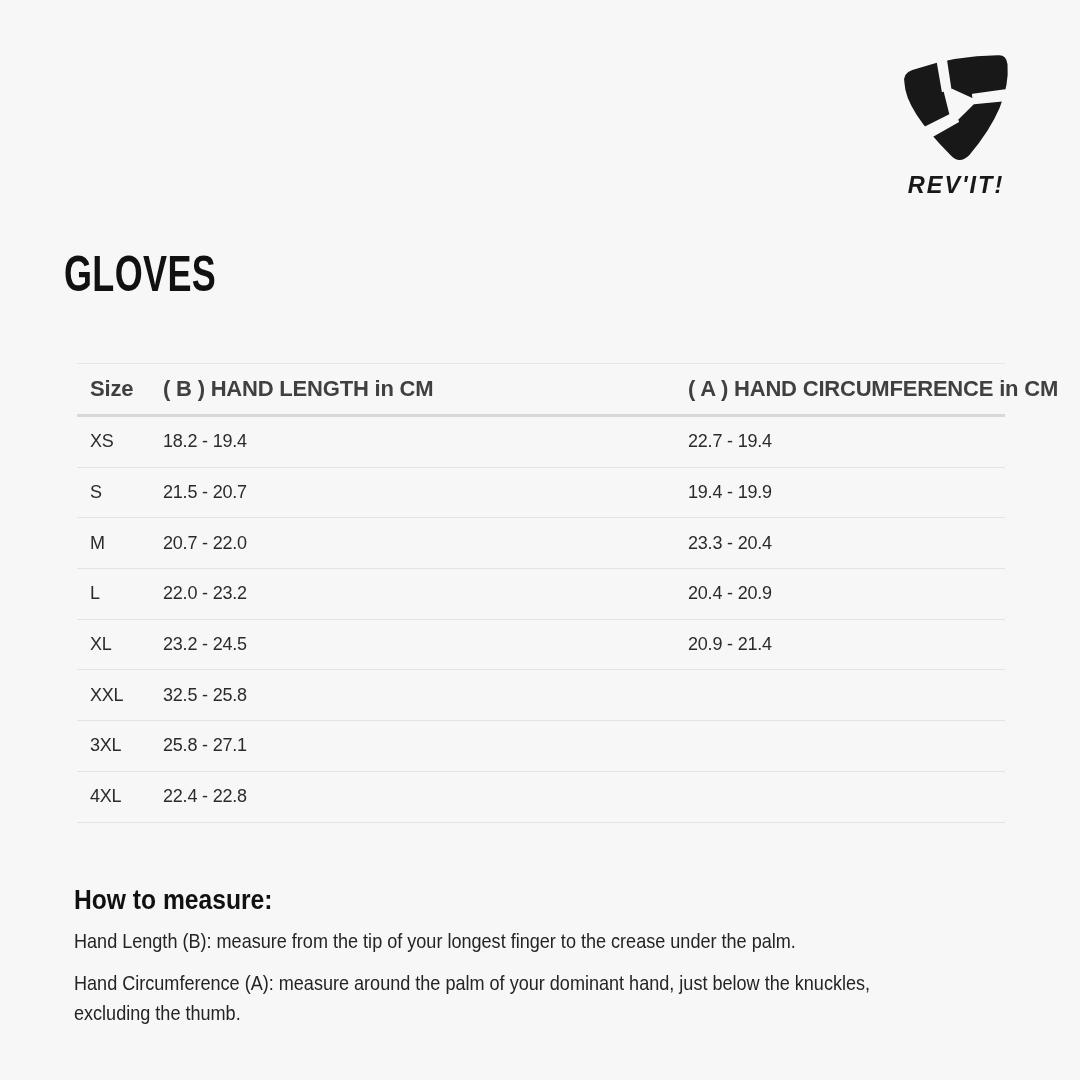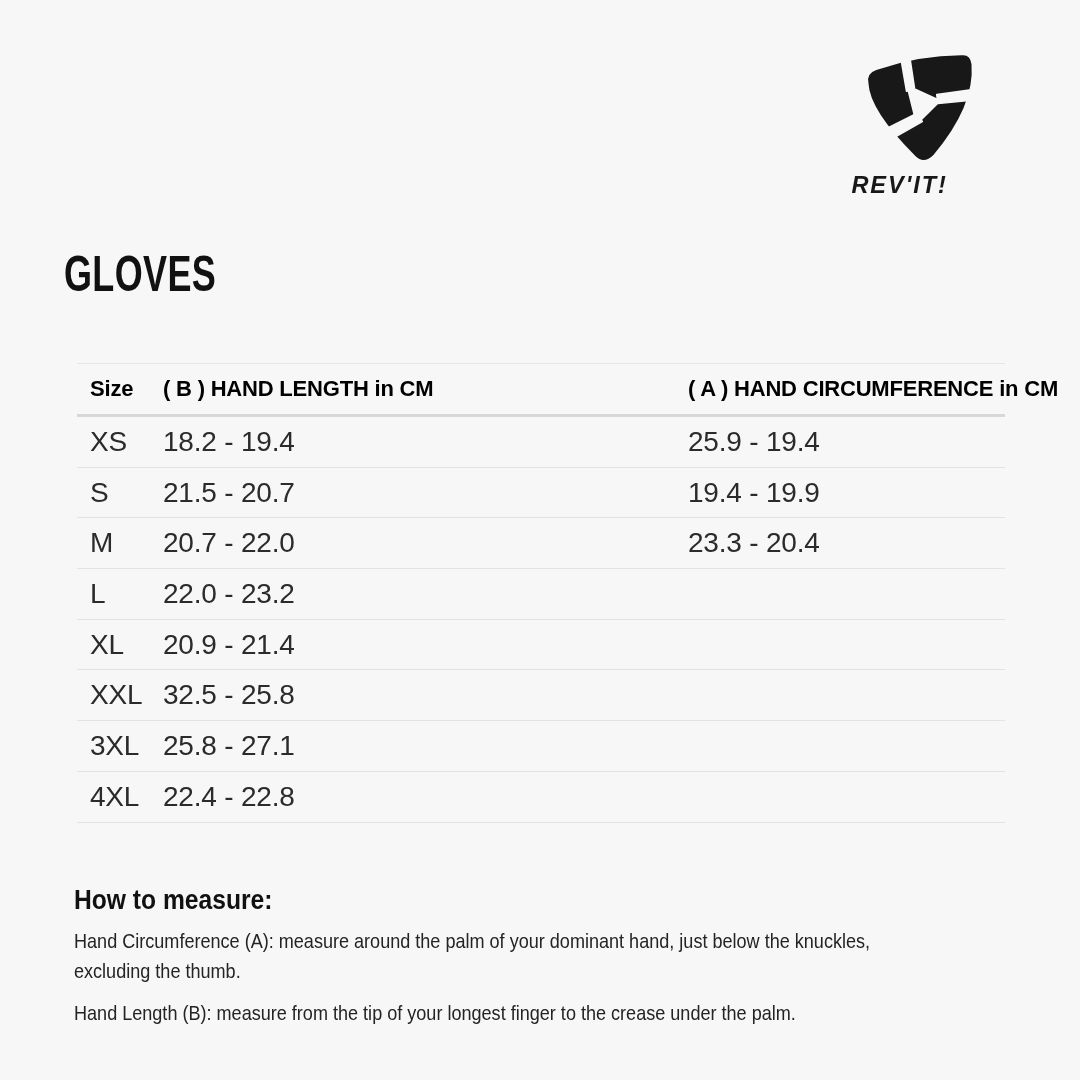--- a/index.html
+++ b/index.html
@@ -14,23 +14,23 @@
     width: 1080px;
     height: 1080px;
     background: #f7f7f7;
     overflow: hidden;
   }
 
   
   .brand {
     position: absolute;
     top: 48px;
-    left: 850px;
+    left: 886px;
     width: 140px;
-    text-align: left;
+    text-align: center;
   }
   .logo-mark svg {
     display: block;
     margin: 0 auto;
     width: 112px;
     height: 120px;
   }
   .logo-word {
     margin-top: 3px;
     font-weight: bold;
@@ -69,32 +69,32 @@
     display: grid;
     grid-template-columns: 73px 525px auto;
     align-items: center;
     height: 54px;
     padding-left: 13px;
     box-sizing: border-box;
     border-top: 1px solid #e6e6e6;
     border-bottom: 3px solid #d8d8d8;
     font-size: 22px;
     font-weight: bold;
-    color: #000000;
+    color: #404040;
     letter-spacing: -0.2px;
   }
   .trow {
     display: grid;
     grid-template-columns: 73px 525px auto;
     align-items: center;
     height: 50.7px;
     padding-left: 13px;
     box-sizing: border-box;
     border-bottom: 1px solid #e3e3e3;
-    font-size: 28px;
+    font-size: 18px;
     color: #2b2b2b;
     letter-spacing: -0.2px;
   }
   .cell { white-space: nowrap; }
 
   
   .measure-section {
     position: absolute;
     left: 74px;
     top: 884px;
@@ -145,38 +145,40 @@
   <div class="size-table">
     <div class="thead">
       <div class="cell">Size</div>
       <div class="cell">( B ) HAND LENGTH in CM</div>
       <div class="cell">( A ) HAND CIRCUMFERENCE in CM</div>
     </div>
     <div>
         <div class="trow">
           <div class="cell">XS</div>
           <div class="cell">18.2 - 19.4</div>
-          <div class="cell">25.9 - 19.4</div>
+          <div class="cell">22.7 - 19.4</div>
         </div>
         <div class="trow">
           <div class="cell">S</div>
           <div class="cell">21.5 - 20.7</div>
           <div class="cell">19.4 - 19.9</div>
         </div>
         <div class="trow">
           <div class="cell">M</div>
           <div class="cell">20.7 - 22.0</div>
           <div class="cell">23.3 - 20.4</div>
         </div>
         <div class="trow">
           <div class="cell">L</div>
           <div class="cell">22.0 - 23.2</div>
+          <div class="cell">20.4 - 20.9</div>
         </div>
         <div class="trow">
           <div class="cell">XL</div>
+          <div class="cell">23.2 - 24.5</div>
           <div class="cell">20.9 - 21.4</div>
         </div>
         <div class="trow">
           <div class="cell">XXL</div>
           <div class="cell">32.5 - 25.8</div>
         </div>
         <div class="trow">
           <div class="cell">3XL</div>
           <div class="cell">25.8 - 27.1</div>
         </div>
@@ -184,22 +186,22 @@
           <div class="cell">4XL</div>
           <div class="cell">22.4 - 22.8</div>
         </div>
       </div>
   </div>
 
   <div class="measure-section">
     <div class="measure-heading">How to measure:</div>
     <div>
         <div class="para">
+          <div class="pline">Hand Length (B): measure from the tip of your longest finger to the crease under the palm.</div>
+        </div>
+        <div class="para">
           <div class="pline">Hand Circumference (A): measure around the palm of your dominant hand, just below the knuckles,</div>
           <div class="pline">excluding the thumb.</div>
         </div>
-        <div class="para">
-          <div class="pline">Hand Length (B): measure from the tip of your longest finger to the crease under the palm.</div>
-        </div>
       </div>
   </div>
 
 </div>
 
 </body></html>

